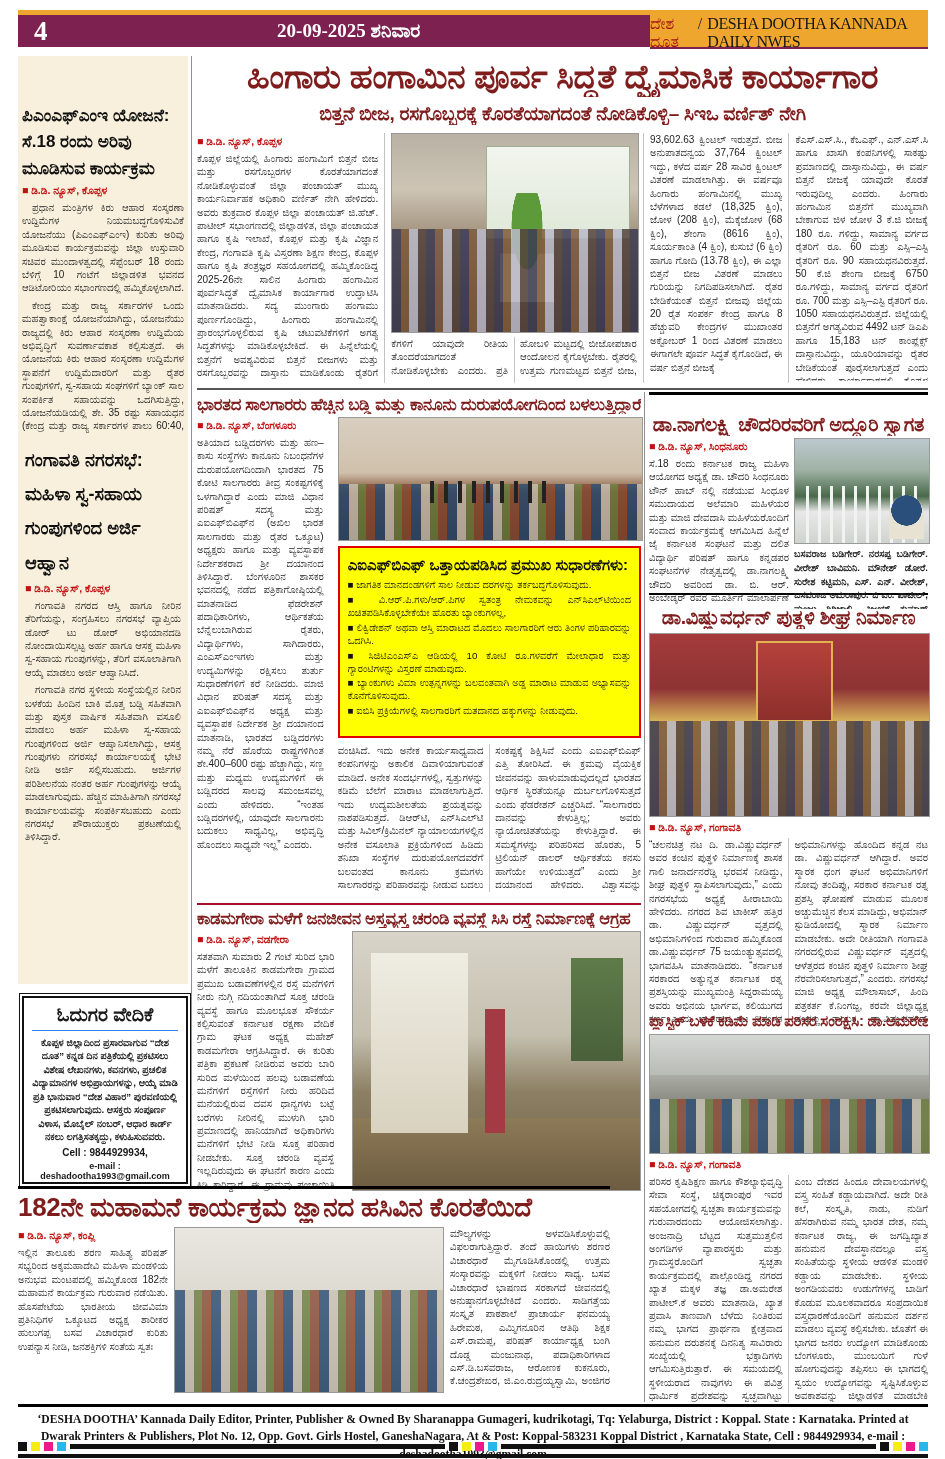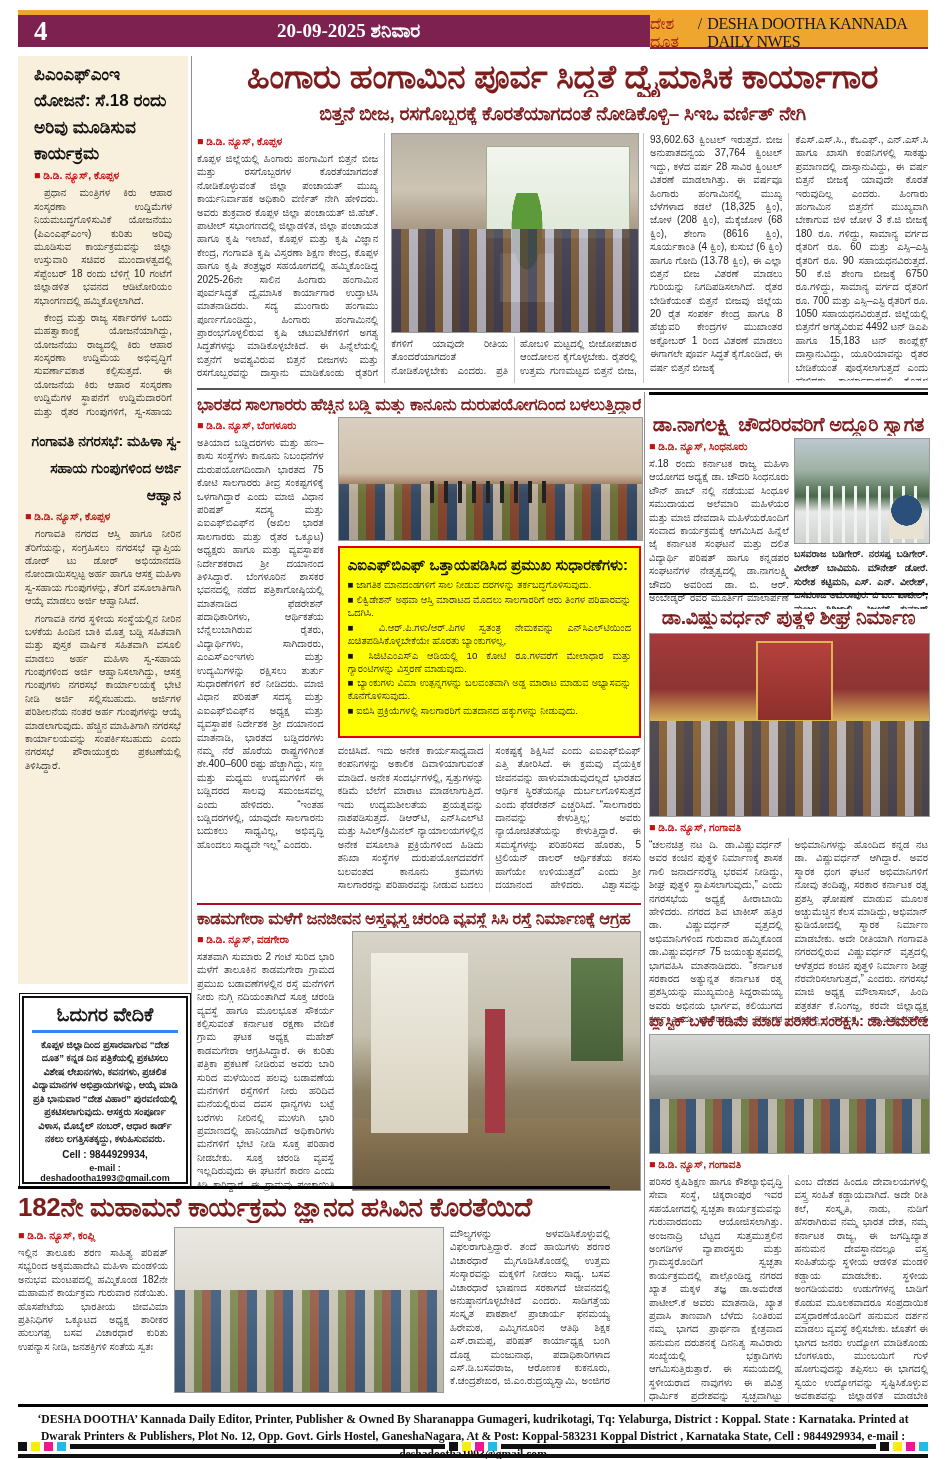--- a/index.html
+++ b/index.html
@@ -21,21 +21,21 @@
   .hdr-num{color:#fff;font-weight:bold;font-size:27px;font-family:"Liberation Serif",serif;margin-left:16px;}
   .hdr-date{flex:1;text-align:center;color:#fff;font-weight:bold;font-size:19px;font-family:"Liberation Serif",serif;}
   .masthead{display:flex;align-items:flex-start;justify-content:center;font-family:"Liberation Serif",serif;font-weight:normal;font-size:16px;}
   .masthead .kn{color:#a01212;margin-right:5px;}
   .masthead .sep{color:#222;margin-right:5px;}
   .masthead .en{color:#161616;letter-spacing:-0.4px;}
   
   .cream{background:#f8f0dc;}
   .lefthead{font-weight:bold;font-size:17px;line-height:1.55;color:#101010;}
   .readers-box{border:2px solid #111;outline:1px solid #111;outline-offset:2px;background:#fff;padding:6px 8px;}
-  .readers-title{font-weight:bold;font-size:19px;text-align:center;border-bottom:3px solid #3b82f6;padding-bottom:4px;margin-bottom:5px;}
+  .readers-title{font-weight:bold;font-size:19px;text-align:center;border-bottom:1px solid #3b82f6;padding-bottom:4px;margin-bottom:5px;}
   .readers-body{font-size:9.6px;line-height:1.4;text-align:center;font-weight:bold;color:#222;}
   .readers-contact{font-size:10px;text-align:center;font-weight:bold;margin-top:3px;}
   
   .main-hl{font-size:33px;text-align:center;}
   .main-sub{font-size:19px;text-align:center;margin-top:6px;}
   .yellow-box{background:#ffff00;border:2px solid #e10000;padding:6px 8px;overflow:hidden;}
   .yellow-title{font-weight:bold;font-size:15px;line-height:1.4;margin-bottom:4px;color:#101010;}
   .bullet{font-size:9.8px;line-height:1.32;text-align:justify;margin-bottom:2px;color:#141414;}
   .sec-hl-md{font-size:16.5px;}
   .sec-hl-lg{font-size:19.5px;margin-top:14px;}
@@ -72,31 +72,31 @@
     <span class="hdr-date">20-09-2025 ಶನಿವಾರ</span>
   </div>
   <div class="abs masthead" style="left:650px;top:15px;width:278px;height:32px;">
     <span class="kn">ದೇಶ ದೂತ</span>
     <span class="sep">/</span>
     <span class="en">DESHA DOOTHA KANNADA DAILY NWES</span>
   </div>
   <div class="abs" style="left:650px;top:47px;width:278px;height:2px;background:#7c2150;"></div>
 
   <div class="abs cream" style="left:18px;top:56px;width:170px;height:928px;padding:0;">
-    <div style="padding:6px 16px;">
+    <div style="padding:6px 4px;margin-top:41px;">
       <div class="lefthead">ಪಿಎಂಎಫ್ಎಂಇ ಯೋಜನೆ: ಸೆ.18 ರಂದು ಅರಿವು ಮೂಡಿಸುವ ಕಾರ್ಯಕ್ರಮ</div>
       <div class="byline">■ ಡಿ.ಡಿ. ನ್ಯೂಸ್, ಕೊಪ್ಪಳ</div>
       <div class="body-text" style="height:232px;">
         <p>ಪ್ರಧಾನ ಮಂತ್ರಿಗಳ ಕಿರು ಆಹಾರ ಸಂಸ್ಕರಣಾ ಉದ್ದಿಮೆಗಳ ನಿಯಮಬದ್ಧಗೊಳಿಸುವಿಕೆ ಯೋಜನೆಯು (ಪಿಎಂಎಫ್ಎಂಇ) ಕುರಿತು ಅರಿವು ಮೂಡಿಸುವ ಕಾರ್ಯಕ್ರಮವನ್ನು ಜಿಲ್ಲಾ ಉಸ್ತುವಾರಿ ಸಚಿವರ ಮುಂದಾಳತ್ವದಲ್ಲಿ ಸೆಪ್ಟೆಂಬರ್ 18 ರಂದು ಬೆಳಿಗ್ಗೆ 10 ಗಂಟೆಗೆ ಜಿಲ್ಲಾಡಳಿತ ಭವನದ ಆಡಿಟೋರಿಯಂ ಸಭಾಂಗಣದಲ್ಲಿ ಹಮ್ಮಿಕೊಳ್ಳಲಾಗಿದೆ.</p>
         <p>ಕೇಂದ್ರ ಮತ್ತು ರಾಜ್ಯ ಸರ್ಕಾರಗಳ ಒಂದು ಮಹತ್ವಾಕಾಂಕ್ಷೆ ಯೋಜನೆಯಾಗಿದ್ದು, ಯೋಜನೆಯು ರಾಜ್ಯದಲ್ಲಿ ಕಿರು ಆಹಾರ ಸಂಸ್ಕರಣಾ ಉದ್ದಿಮೆಯ ಅಭಿವೃದ್ಧಿಗೆ ಸುವರ್ಣಾವಕಾಶ ಕಲ್ಪಿಸುತ್ತದೆ. ಈ ಯೋಜನೆಯ ಕಿರು ಆಹಾರ ಸಂಸ್ಕರಣಾ ಉದ್ದಿಮೆಗಳ ಸ್ಥಾಪನೆಗೆ ಉದ್ದಿಮೆದಾರರಿಗೆ ಮತ್ತು ರೈತರ ಗುಂಪುಗಳಿಗೆ, ಸ್ವ-ಸಹಾಯ ಸಂಘಗಳಿಗೆ ಬ್ಯಾಂಕ್ ಸಾಲ ಸಂಪರ್ಕಿತ ಸಹಾಯವನ್ನು ಒದಗಿಸುತ್ತಿದ್ದು, ಯೋಜನೆಯಡಿಯಲ್ಲಿ ಶೇ. 35 ರಷ್ಟು ಸಹಾಯಧನ (ಕೇಂದ್ರ ಮತ್ತು ರಾಜ್ಯ ಸರ್ಕಾರಗಳ ಪಾಲು 60:40, ಗರಿಷ್ಠ ರೂ. 15 ಲಕ್ಷ) ಸಹಾಯಧನ ಒದಗಿಸುತ್ತಿದೆ.</p>
 
       </div>
     </div>
     <div style="padding:4px 7px 0 7px;">
-      <div class="lefthead" style="font-size:14px;line-height:1.9;text-align:right;">ಗಂಗಾವತಿ ನಗರಸಭೆ: ಮಹಿಳಾ ಸ್ವ-ಸಹಾಯ ಗುಂಪುಗಳಿಂದ ಅರ್ಜಿ ಆಹ್ವಾನ</div>
+      <div class="lefthead" style="font-size:18px;line-height:1.9;">ಗಂಗಾವತಿ ನಗರಸಭೆ: ಮಹಿಳಾ ಸ್ವ-ಸಹಾಯ ಗುಂಪುಗಳಿಂದ ಅರ್ಜಿ ಆಹ್ವಾನ</div>
       <div class="byline">■ ಡಿ.ಡಿ. ನ್ಯೂಸ್, ಕೊಪ್ಪಳ</div>
       <div class="body-text" style="height:368px;">
         <p>ಗಂಗಾವತಿ ನಗರದ ಆಸ್ತಿ ಹಾಗೂ ನೀರಿನ ತೆರಿಗೆಯನ್ನು, ಸಂಗ್ರಹಿಸಲು ನಗರಸಭೆ ವ್ಯಾಪ್ತಿಯ ಡೋರ್ ಟು ಡೋರ್ ಅಭಿಯಾನದಡಿ ನೋಂದಾಯಿಸಲ್ಪಟ್ಟ ಅರ್ಹ ಹಾಗೂ ಆಸಕ್ತ ಮಹಿಳಾ ಸ್ವ-ಸಹಾಯ ಗುಂಪುಗಳನ್ನು, ತೆರಿಗೆ ವಸೂಲಾತಿಗಾಗಿ ಆಯ್ಕೆ ಮಾಡಲು ಅರ್ಜಿ ಆಹ್ವಾನಿಸಿದೆ.</p>
         <p>ಗಂಗಾವತಿ ನಗರ ಸ್ಥಳೀಯ ಸಂಸ್ಥೆಯಲ್ಲಿನ ನೀರಿನ ಬಳಕೆಯ ಹಿಂದಿನ ಬಾಕಿ ಮೊತ್ತ ಬಡ್ಡಿ ಸಹಿತವಾಗಿ ಮತ್ತು ಪುಸ್ತಕ ವಾರ್ಷಿಕ ಸಹಿತವಾಗಿ ವಸೂಲಿ ಮಾಡಲು ಅರ್ಹ ಮಹಿಳಾ ಸ್ವ-ಸಹಾಯ ಗುಂಪುಗಳಿಂದ ಅರ್ಜಿ ಆಹ್ವಾನಿಸಲಾಗಿದ್ದು, ಆಸಕ್ತ ಗುಂಪುಗಳು ನಗರಸಭೆ ಕಾರ್ಯಾಲಯಕ್ಕೆ ಭೇಟಿ ನೀಡಿ ಅರ್ಜಿ ಸಲ್ಲಿಸಬಹುದು. ಅರ್ಜಿಗಳ ಪರಿಶೀಲನೆಯ ನಂತರ ಅರ್ಹ ಗುಂಪುಗಳನ್ನು ಆಯ್ಕೆ ಮಾಡಲಾಗುವುದು. ಹೆಚ್ಚಿನ ಮಾಹಿತಿಗಾಗಿ ನಗರಸಭೆ ಕಾರ್ಯಾಲಯವನ್ನು ಸಂಪರ್ಕಿಸಬಹುದು ಎಂದು ನಗರಸಭೆ ಪೌರಾಯುಕ್ತರು ಪ್ರಕಟಣೆಯಲ್ಲಿ ತಿಳಿಸಿದ್ದಾರೆ.</p>
       </div>
     </div>
   </div>
 
   <div class="abs readers-box" style="left:22px;top:996px;width:146px;height:172px;">
     <div class="readers-title">ಓದುಗರ ವೇದಿಕೆ</div>
@@ -142,22 +142,22 @@
         <div class="body-text" style="height:430px;">ಅತಿಯಾದ ಬಡ್ಡಿದರಗಳು ಮತ್ತು ಹಣ–ಕಾಸು ಸಂಸ್ಥೆಗಳು ಕಾನೂನು ನಿಬಂಧನೆಗಳ ದುರುಪಯೋಗದಿಂದಾಗಿ ಭಾರತದ 75 ಕೋಟಿ ಸಾಲಗಾರರು ತೀವ್ರ ಸಂಕಷ್ಟಗಳಿಕ್ಕೆ ಒಳಗಾಗಿದ್ದಾರೆ ಎಂದು ಮಾಜಿ ವಿಧಾನ ಪರಿಷತ್ ಸದಸ್ಯ ಮತ್ತು ಎಐಎಫ್‌ಬಿಎಫ್‌ನ (ಅಖಿಲ ಭಾರತ ಸಾಲಗಾರರು ಮತ್ತು ರೈತರ ಒಕ್ಕೂಟ) ಅಧ್ಯಕ್ಷರು ಹಾಗೂ ಮತ್ತು ವ್ಯವಸ್ಥಾಪಕ ನಿರ್ದೇಶಕರಾದ ಶ್ರೀ ದಯಾನಂದ ತಿಳಿಸಿದ್ದಾರೆ. ಬೆಂಗಳೂರಿನ ಶಾಸಕರ ಭವನದಲ್ಲಿ ನಡೆದ ಪತ್ರಿಕಾಗೋಷ್ಠಿಯಲ್ಲಿ ಮಾತನಾಡಿದ ಫೆಡರೇಶನ್ ಪದಾಧಿಕಾರಿಗಳು, ಆರ್ಥಿಕತೆಯ ಬೆನ್ನೆಲುಬಾಗಿರುವ ರೈತರು, ವಿದ್ಯಾರ್ಥಿಗಳು, ಸಾಗಿದಾರರು, ಎಂಎಸ್‌ಎಂಇಗಳು ಮತ್ತು ಉದ್ಯಮಿಗಳನ್ನು ರಕ್ಷಿಸಲು ತುರ್ತು ಸುಧಾರಣೆಗಳಿಗೆ ಕರೆ ನೀಡಿದರು. ಮಾಜಿ ವಿಧಾನ ಪರಿಷತ್ ಸದಸ್ಯ ಮತ್ತು ಎಐಎಫ್‌ಬಿಎಫ್‌ನ ಅಧ್ಯಕ್ಷ ಮತ್ತು ವ್ಯವಸ್ಥಾಪಕ ನಿರ್ದೇಶಕ ಶ್ರೀ ದಯಾನಂದ ಮಾತನಾಡಿ, ಭಾರತದ ಬಡ್ಡಿದರಗಳು ನಮ್ಮ ನೆರೆ ಹೊರೆಯ ರಾಷ್ಟ್ರಗಳಿಗಿಂತ ಶೇ.400–600 ರಷ್ಟು ಹೆಚ್ಚಾಗಿದ್ದು, ಸಣ್ಣ ಮತ್ತು ಮಧ್ಯಮ ಉದ್ಯಮಗಳಿಗೆ ಈ ಬಡ್ಡಿದರದ ಸಾಲವು ಸಮಂಜಸವಲ್ಲ ಎಂದು ಹೇಳಿದರು. “ಇಂತಹ ಬಡ್ಡಿದರಗಳಲ್ಲಿ, ಯಾವುದೇ ಸಾಲಗಾರನು ಬದುಕಲು ಸಾಧ್ಯವಿಲ್ಲ, ಅಭಿವೃದ್ಧಿ ಹೊಂದಲು ಸಾಧ್ಯವೇ ಇಲ್ಲ” ಎಂದರು.</div>
       </div>
       <div style="width:340px;">
         <div class="photo ph-press" style="width:100%;height:122px;">
           <div class="crowd2"></div>
           <div class="mics"></div>
         </div>
         <div class="yellow-box" style="margin-top:5px;height:176px;">
           <div class="yellow-title">ಎಐಎಫ್‌ಬಿಎಫ್ ಒತ್ತಾಯಪಡಿಸಿದ ಪ್ರಮುಖ ಸುಧಾರಣೆಗಳು:</div>
           <div class="bullet">■ ಜಾಗತಿಕ ಮಾನದಂಡಗಳಿಗೆ ಸಾಲ ನೀಡುವ ದರಗಳನ್ನು ತರ್ಕಬದ್ಧಗೊಳಿಸುವುದು.</div>
+          <div class="bullet">■ ವಿ.ಆರ್.ಪಿ.ಗಳು/ಆರ್.ಪಿಗಳ ಸ್ವತಂತ್ರ ನೇಮಕವನ್ನು ಎನ್‌ಸಿಎಲ್‌ಟಿಯಿಂದ ಖಚಿತಪಡಿಸಿಕೊಳ್ಳಬೇಕೆಯೇ ಹೊರತು ಬ್ಯಾಂಕುಗಳಲ್ಲ,</div>
           <div class="bullet">■ ಲಿಕ್ವಿಡೇಶನ್ ಅಥವಾ ಆಸ್ತಿ ಮಾರಾಟದ ಮೊದಲು ಸಾಲಗಾರರಿಗೆ ಆರು ತಿಂಗಳ ಪರಿಹಾರವನ್ನು ಒದಗಿಸಿ.</div>
-          <div class="bullet">■ ವಿ.ಆರ್.ಪಿ.ಗಳು/ಆರ್.ಪಿಗಳ ಸ್ವತಂತ್ರ ನೇಮಕವನ್ನು ಎನ್‌ಸಿಎಲ್‌ಟಿಯಿಂದ ಖಚಿತಪಡಿಸಿಕೊಳ್ಳಬೇಕೆಯೇ ಹೊರತು ಬ್ಯಾಂಕುಗಳಲ್ಲ,</div>
           <div class="bullet">■ ಸಿಜಿಟಿಎಂಎಸ್‌ಎ ಆಡಿಯಲ್ಲಿ 10 ಕೋಟಿ ರೂ.ಗಳವರೆಗೆ ಮೇಲಾಧಾರ ಮತ್ತು ಗ್ಯಾರಂಟಿಗಳನ್ನು ವಿಸ್ತರಣೆ ಮಾಡುವುದು.</div>
           <div class="bullet">■ ಬ್ಯಾಂಕುಗಳು ವಿಮಾ ಉತ್ಪನ್ನಗಳನ್ನು ಬಲವಂತವಾಗಿ ಅಡ್ಡ ಮಾರಾಟ ಮಾಡುವ ಅಭ್ಯಾಸವನ್ನು ಕೊನೆಗೊಳಿಸುವುದು.</div>
           <div class="bullet">■ ಐಬಿಸಿ ಪ್ರಕ್ರಿಯೆಗಳಲ್ಲಿ ಸಾಲಗಾರರಿಗೆ ಮತದಾನದ ಹಕ್ಕುಗಳನ್ನು ನೀಡುವುದು.</div>
         </div>
         <div class="body-text two-col" style="height:148px;margin-top:6px;">ವಂಚಿಸಿದೆ. ಇದು ಅನೇಕ ಕಾರ್ಯಸಾಧ್ಯವಾದ ಕಂಪನಿಗಳನ್ನು ಅಕಾಲಿಕ ದಿವಾಳಿಯಾಗುವಂತೆ ಮಾಡಿದೆ. ಅನೇಕ ಸಂದರ್ಭಗಳಲ್ಲಿ, ಸ್ವತ್ತುಗಳನ್ನು ಕಡಿಮೆ ಬೆಲೆಗೆ ಮಾರಾಟ ಮಾಡಲಾಗುತ್ತಿದೆ. ಇದು ಉದ್ಯಮಶೀಲತೆಯ ಪ್ರಯತ್ನವನ್ನು ನಾಶಪಡಿಸುತ್ತದೆ. ಡಿಆರ್‌ಟಿ, ಎನ್‌ಸಿಎಲ್‌ಟಿ ಮತ್ತು ಸಿವಿಲ್/ಕ್ರಿಮಿನಲ್ ನ್ಯಾಯಾಲಯಗಳಲ್ಲಿನ ಅನೇಕ ವಸೂಲಾತಿ ಪ್ರಕ್ರಿಯೆಗಳಿಂದ ಹಿಡಿದು ತನಿಖಾ ಸಂಸ್ಥೆಗಳ ದುರುಪಯೋಗದವರೆಗೆ ಬಲವಂತದ ಕಾನೂನು ಕ್ರಮಗಳು ಸಾಲಗಾರರನ್ನು ಪರಿಹಾರವನ್ನು ನೀಡುವ ಬದಲು ಸಂಕಷ್ಟಕ್ಕೆ ಶಿಕ್ಷಿಸಿವೆ ಎಂದು ಎಐಎಫ್‌ಬಿಎಫ್ ಎತ್ತಿ ತೋರಿಸಿದೆ. ಈ ಕ್ರಮವು ವೈಯಕ್ತಿಕ ಜೀವನವನ್ನು ಹಾಳುಮಾಡುವುದಲ್ಲದೆ ಭಾರತದ ಆರ್ಥಿಕ ಸ್ಥಿರತೆಯನ್ನೂ ದುರ್ಬಲಗೊಳಿಸುತ್ತದೆ ಎಂದು ಫೆಡರೇಶನ್ ಎಚ್ಚರಿಸಿದೆ. “ಸಾಲಗಾರರು ದಾನವನ್ನು ಕೇಳುತ್ತಿಲ್ಲ; ಅವರು ನ್ಯಾಯೋಚಿತತೆಯನ್ನು ಕೇಳುತ್ತಿದ್ದಾರೆ. ಈ ಸಮಸ್ಯೆಗಳನ್ನು ಪರಿಹರಿಸದ ಹೊರತು, 5 ಟ್ರಿಲಿಯನ್ ಡಾಲರ್ ಆರ್ಥಿಕತೆಯ ಕನಸು ಹಾಗೆಯೇ ಉಳಿಯುತ್ತದೆ” ಎಂದು ಶ್ರೀ ದಯಾನಂದ ಹೇಳಿದರು. ವಿಶ್ವಾಸವನ್ನು ಪುನಃಸ್ಥಾಪಿಸುವ, ಜೀವನೋಪಾಯವನ್ನು ರಕ್ಷಿಸುವ ಮತ್ತು ಭಾರತದ ಆರ್ಥಿಕ ಅಡಿಪಾಯವನ್ನು ಬಲಪಡಿಸುವ ಸಾಲಗಾರ–ಕೇಂದ್ರಿತ ನೀತಿ ಸುಧಾರಣೆಗಳ ಅಗತ್ಯವಿದೆ ಎಂದು ಫೆಡರೇಶನ್ ಪದಾಧಿಕಾರಿಗಳು ಪ್ರತಿಪಾದಿಸಿದರು.</div>
       </div>
     </div>
   </div>
 
   <div class="abs" style="left:197px;top:884px;width:444px;height:302px;border-top:2px solid #a8102a;margin-top:19px;">

